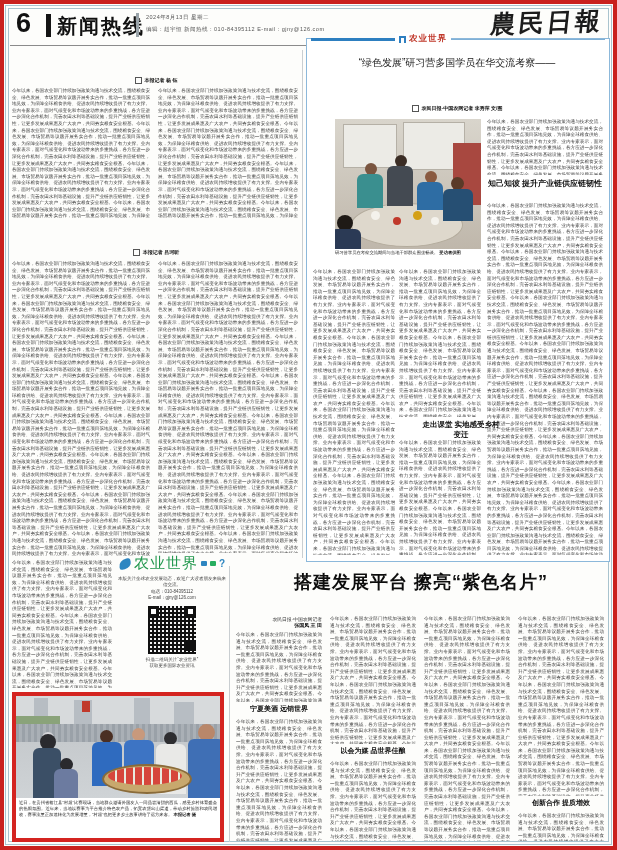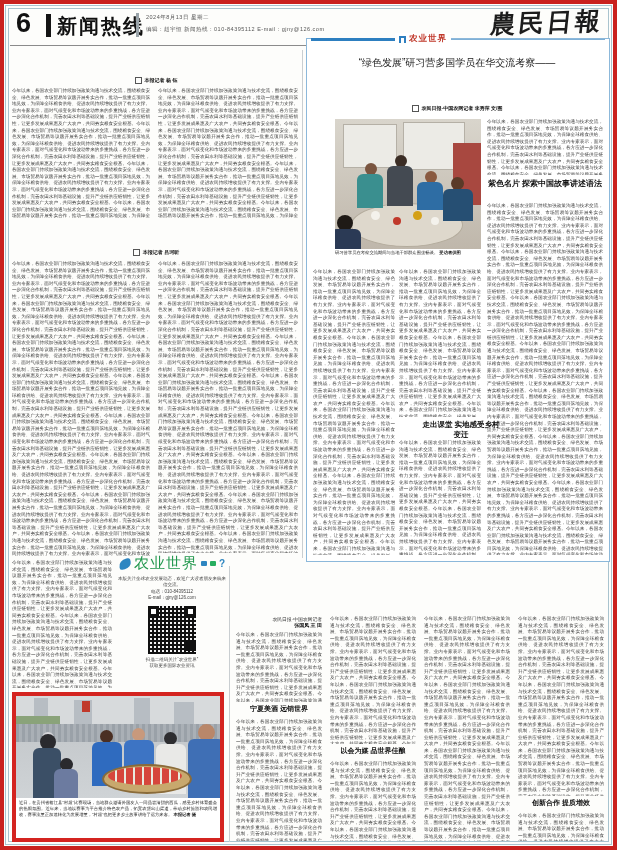--- a/index.html
+++ b/index.html
@@ -181,29 +181,30 @@
       <div class="head" style="left:90px;top:52px;width:12px;height:12px;background:#8a5a40;"></div>
       <div class="torso" style="left:82px;top:63px;width:26px;height:28px;background:#2e6da4;"></div>
       <div class="head" style="left:116px;top:58px;width:13px;height:13px;background:#5a3a28;"></div>
       <div class="torso" style="left:108px;top:70px;width:30px;height:32px;background:#264f73;"></div>
       <div class="head" style="left:2px;top:96px;width:16px;height:16px;background:#1f1a16;"></div>
       <div class="torso" style="left:-4px;top:110px;width:30px;height:20px;background:#2b3a55;"></div>
     </div>
     <div class="caption abs" style="left:28px;top:211px;width:146px;padding:0;"><span>研习营学员在考察交流期间与当地干部群众围坐畅谈。</span> <b>受访者供图</b></div>
 
     <div class="fill-text abs" style="left:180px;top:80px;width:116px;height:56px;">今年以来，各国农业部门持续加强政策沟通与技术交流，围绕粮食安全、绿色发展、市场贸易等议题开展务实合作，推动一批重点项目落地见效，为保障全球粮食供给、促进农民持续增收提供了有力支撑。业内专家表示，面对气候变化和市场波动带来的多重挑战，各方应进一步深化合作机制，完善农田水利等基础设施，提升产业链供应链韧性，让更多发展成果惠及广大农户，共同夯实粮食安全根基。今年以来，各国农业部门持续加强政策沟通与技术交流，围绕粮食安全、绿色发展、市场贸易等议题开展务实合作，推动一批重点项目落地见效，为保障全球粮食供给、促进农民持续增收提供了有力支撑。业内专家表示，面对气候变化和市场波动带来的多重挑战，各方应进一步深化合作机制，完善农田水利等基础设施，提升产业链供应链韧性，让更多发展成果惠及广大农户，共同夯实粮食安全根基。今年以来，各国农业部门持续加强政策沟通与技术交流，围绕粮食安全、绿色发展、市场贸易等议题开展务实合作，推动一批重点项目落地见效，为保障全球粮食供给、促进农民持续增收提供了有力支撑。业内专家表示，面对气候变化和市场波动带来的多重挑战，各方应进一步深化合作机制，完善农田水利等基础设施，提升产业链供应链韧性，让更多发展成果惠及广大农户，共同夯实粮食安全根基。今年以来，各国农业部门持续加强政策沟通与技术交流，围绕粮食安全、绿色发展、市场贸易等议题开展务实合作，推动一批重点项目落地见效，为保障全球粮食供给、促进农民持续增收提供了有力支撑。业内专家表示，面对气候变化和市场波动带来的多重挑战，各方应进一步深化合作机制，完善农田水利等基础设施，提升产业链供应链韧性，让更多发展成果惠及广大农户，共同夯实粮食安全根基。今年以来，各国农业部门持续加强政策沟通与技术交流，围绕粮食安全、绿色发展、市场贸易等议题开展务实合作，推动一批重点项目落地见效，为保障全球粮食供给、促进农民持续增收提供了有力支撑。业内专家表示，面对气候变化和市场波动带来的多重挑战，各方应进一步深化合作机制，完善农田水利等基础设施，提升产业链供应链韧性，让更多发展成果惠及广大农户，共同夯实粮食安全根基。今年以来，各国农业部门持续加强政策沟通与技术交流，围绕粮食安全、绿色发展、市场贸易等议题开展务实合作，推动一批重点项目落地见效，为保障全球粮食供给、促进农民持续增收提供了有力支撑。业内专家表示，面对气候变化和市场波动带来的多重挑战，各方应进一步深化合作机制，完善农田水利等基础设施，提升产业链供应链韧性，让更多发展成果惠及广大农户，共同夯实粮食安全根基。今年以来，各国农业部门持续加强政策沟通与技术交流，围绕粮食安全、绿色发展、市场贸易等议题开展务实合作，推动一批重点项目落地见效，为保障全球粮食供给、促进农民持续增收提供了有力支撑。业内专家表示，面对气候变化和市场波动带来的多重挑战，各方应进一步深化合作机制，完善农田水利等基础设施，提升产业链供应链韧性，让更多发展成果惠及广大农户，共同夯实粮食安全根基。今年以来，各国农业部门持续加强政策沟通与技术交流，围绕粮食安全、绿色发展、市场贸易等议题开展务实合作，推动一批重点项目落地见效，为保障全球粮食供给、促进农民持续增收提供了有力支撑。业内专家表示，面对气候变化和市场波动带来的多重挑战，各方应进一步深化合作机制，完善农田水利等基础设施，提升产业链供应链韧性，让更多发展成果惠及广大农户，共同夯实粮食安全根基。今年以来，各国农业部门持续加强政策沟通与技术交流，围绕粮食安全、绿色发展、市场贸易等议题开展务实合作，推动一批重点项目落地见效，为保障全球粮食供给、促进农民持续增收提供了有力支撑。业内专家表示，面对气候变化和市场波动带来的多重挑战，各方应进一步深化合作机制，完善农田水利等基础设施，提升产业链供应链韧性，让更多发展成果惠及广大农户，共同夯实粮食安全根基。今年以来，各国农业部门持续加强政策沟通与技术交流，围绕粮食安全、绿色发展、市场贸易等议题开展务实合作，推动一批重点项目落地见效，为保障全球粮食供给、促进农民持续增收提供了有力支撑。业内专家表示，面对气候变化和市场波动带来的多重挑战，各方应进一步深化合作机制，完善农田水利等基础设施，提升产业链供应链韧性，让更多发展成果惠及广大农户，共同夯实粮食安全根基。今年以来，各国农业部门持续加强政策沟通与技术交流，围绕粮食安全、绿色发展、市场贸易等议题开展务实合作，推动一批重点项目落地见效，为保障全球粮食供给、促进农民持续增收提供了有力支撑。业内专家表示，面对气候变化和市场波动带来的多重挑战，各方应进一步深化合作机制，完善农田水利等基础设施，提升产业链供应链韧性，让更多发展成果惠及广大农户，共同夯实粮食安全根基。今年以来，各国农业部门持续加强政策沟通与技术交流，围绕粮食安全、绿色发展、市场贸易等议题开展务实合作，推动一批重点项目落地见效，为保障全球粮食供给、促进农民持续增收提供了有力支撑。业内专家表示，面对气候变化和市场波动带来的多重挑战，各方应进一步深化合作机制，完善农田水利等基础设施，提升产业链供应链韧性，让更多发展成果惠及广大农户，共同夯实粮食安全根基。今年以来，各国农业部门持续加强政策沟通与技术交流，围绕粮食安全、绿色发展、市场贸易等议题开展务实合作，推动一批重点项目落地见效，为保障全球粮食供给、促进农民持续增收提供了有力支撑。业内专家表示，面对气候变化和市场波动带来的多重挑战，各方应进一步深化合作机制，完善农田水利等基础设施，提升产业链供应链韧性，让更多发展成果惠及广大农户，共同夯实粮食安全根基。今年以来，各国农业部门持续加强政策沟通与技术交流，围绕粮食安全、绿色发展、市场贸易等议题开展务实合作，推动一批重点项目落地见效，为保障全球粮食供给、促进农民持续增收提供了有力支撑。业内专家表示，面对气候变化和市场波动带来的多重挑战，各方应进一步深化合作机制，完善农田水利等基础设施，提升产业链供应链韧性，让更多发展成果惠及广大农户，共同夯实粮食安全根基。</div>
-    <div class="subhead abs" style="left:180px;top:139px;width:116px;height:22px;font-size:8px;">紫色名片 探索中国故事讲述语法</div>
+    <div class="subhead abs" style="left:180px;top:139px;width:116px;height:22px;font-size:8px;">知己知彼 提升产业链供应链韧性</div>
     <div class="fill-text abs" style="left:180px;top:164px;width:116px;height:352px;">今年以来，各国农业部门持续加强政策沟通与技术交流，围绕粮食安全、绿色发展、市场贸易等议题开展务实合作，推动一批重点项目落地见效，为保障全球粮食供给、促进农民持续增收提供了有力支撑。业内专家表示，面对气候变化和市场波动带来的多重挑战，各方应进一步深化合作机制，完善农田水利等基础设施，提升产业链供应链韧性，让更多发展成果惠及广大农户，共同夯实粮食安全根基。今年以来，各国农业部门持续加强政策沟通与技术交流，围绕粮食安全、绿色发展、市场贸易等议题开展务实合作，推动一批重点项目落地见效，为保障全球粮食供给、促进农民持续增收提供了有力支撑。业内专家表示，面对气候变化和市场波动带来的多重挑战，各方应进一步深化合作机制，完善农田水利等基础设施，提升产业链供应链韧性，让更多发展成果惠及广大农户，共同夯实粮食安全根基。今年以来，各国农业部门持续加强政策沟通与技术交流，围绕粮食安全、绿色发展、市场贸易等议题开展务实合作，推动一批重点项目落地见效，为保障全球粮食供给、促进农民持续增收提供了有力支撑。业内专家表示，面对气候变化和市场波动带来的多重挑战，各方应进一步深化合作机制，完善农田水利等基础设施，提升产业链供应链韧性，让更多发展成果惠及广大农户，共同夯实粮食安全根基。今年以来，各国农业部门持续加强政策沟通与技术交流，围绕粮食安全、绿色发展、市场贸易等议题开展务实合作，推动一批重点项目落地见效，为保障全球粮食供给、促进农民持续增收提供了有力支撑。业内专家表示，面对气候变化和市场波动带来的多重挑战，各方应进一步深化合作机制，完善农田水利等基础设施，提升产业链供应链韧性，让更多发展成果惠及广大农户，共同夯实粮食安全根基。今年以来，各国农业部门持续加强政策沟通与技术交流，围绕粮食安全、绿色发展、市场贸易等议题开展务实合作，推动一批重点项目落地见效，为保障全球粮食供给、促进农民持续增收提供了有力支撑。业内专家表示，面对气候变化和市场波动带来的多重挑战，各方应进一步深化合作机制，完善农田水利等基础设施，提升产业链供应链韧性，让更多发展成果惠及广大农户，共同夯实粮食安全根基。今年以来，各国农业部门持续加强政策沟通与技术交流，围绕粮食安全、绿色发展、市场贸易等议题开展务实合作，推动一批重点项目落地见效，为保障全球粮食供给、促进农民持续增收提供了有力支撑。业内专家表示，面对气候变化和市场波动带来的多重挑战，各方应进一步深化合作机制，完善农田水利等基础设施，提升产业链供应链韧性，让更多发展成果惠及广大农户，共同夯实粮食安全根基。今年以来，各国农业部门持续加强政策沟通与技术交流，围绕粮食安全、绿色发展、市场贸易等议题开展务实合作，推动一批重点项目落地见效，为保障全球粮食供给、促进农民持续增收提供了有力支撑。业内专家表示，面对气候变化和市场波动带来的多重挑战，各方应进一步深化合作机制，完善农田水利等基础设施，提升产业链供应链韧性，让更多发展成果惠及广大农户，共同夯实粮食安全根基。今年以来，各国农业部门持续加强政策沟通与技术交流，围绕粮食安全、绿色发展、市场贸易等议题开展务实合作，推动一批重点项目落地见效，为保障全球粮食供给、促进农民持续增收提供了有力支撑。业内专家表示，面对气候变化和市场波动带来的多重挑战，各方应进一步深化合作机制，完善农田水利等基础设施，提升产业链供应链韧性，让更多发展成果惠及广大农户，共同夯实粮食安全根基。今年以来，各国农业部门持续加强政策沟通与技术交流，围绕粮食安全、绿色发展、市场贸易等议题开展务实合作，推动一批重点项目落地见效，为保障全球粮食供给、促进农民持续增收提供了有力支撑。业内专家表示，面对气候变化和市场波动带来的多重挑战，各方应进一步深化合作机制，完善农田水利等基础设施，提升产业链供应链韧性，让更多发展成果惠及广大农户，共同夯实粮食安全根基。今年以来，各国农业部门持续加强政策沟通与技术交流，围绕粮食安全、绿色发展、市场贸易等议题开展务实合作，推动一批重点项目落地见效，为保障全球粮食供给、促进农民持续增收提供了有力支撑。业内专家表示，面对气候变化和市场波动带来的多重挑战，各方应进一步深化合作机制，完善农田水利等基础设施，提升产业链供应链韧性，让更多发展成果惠及广大农户，共同夯实粮食安全根基。今年以来，各国农业部门持续加强政策沟通与技术交流，围绕粮食安全、绿色发展、市场贸易等议题开展务实合作，推动一批重点项目落地见效，为保障全球粮食供给、促进农民持续增收提供了有力支撑。业内专家表示，面对气候变化和市场波动带来的多重挑战，各方应进一步深化合作机制，完善农田水利等基础设施，提升产业链供应链韧性，让更多发展成果惠及广大农户，共同夯实粮食安全根基。今年以来，各国农业部门持续加强政策沟通与技术交流，围绕粮食安全、绿色发展、市场贸易等议题开展务实合作，推动一批重点项目落地见效，为保障全球粮食供给、促进农民持续增收提供了有力支撑。业内专家表示，面对气候变化和市场波动带来的多重挑战，各方应进一步深化合作机制，完善农田水利等基础设施，提升产业链供应链韧性，让更多发展成果惠及广大农户，共同夯实粮食安全根基。今年以来，各国农业部门持续加强政策沟通与技术交流，围绕粮食安全、绿色发展、市场贸易等议题开展务实合作，推动一批重点项目落地见效，为保障全球粮食供给、促进农民持续增收提供了有力支撑。业内专家表示，面对气候变化和市场波动带来的多重挑战，各方应进一步深化合作机制，完善农田水利等基础设施，提升产业链供应链韧性，让更多发展成果惠及广大农户，共同夯实粮食安全根基。今年以来，各国农业部门持续加强政策沟通与技术交流，围绕粮食安全、绿色发展、市场贸易等议题开展务实合作，推动一批重点项目落地见效，为保障全球粮食供给、促进农民持续增收提供了有力支撑。业内专家表示，面对气候变化和市场波动带来的多重挑战，各方应进一步深化合作机制，完善农田水利等基础设施，提升产业链供应链韧性，让更多发展成果惠及广大农户，共同夯实粮食安全根基。</div>
 
     <div class="fill-text abs" style="left:6px;top:230px;width:82px;height:286px;">今年以来，各国农业部门持续加强政策沟通与技术交流，围绕粮食安全、绿色发展、市场贸易等议题开展务实合作，推动一批重点项目落地见效，为保障全球粮食供给、促进农民持续增收提供了有力支撑。业内专家表示，面对气候变化和市场波动带来的多重挑战，各方应进一步深化合作机制，完善农田水利等基础设施，提升产业链供应链韧性，让更多发展成果惠及广大农户，共同夯实粮食安全根基。今年以来，各国农业部门持续加强政策沟通与技术交流，围绕粮食安全、绿色发展、市场贸易等议题开展务实合作，推动一批重点项目落地见效，为保障全球粮食供给、促进农民持续增收提供了有力支撑。业内专家表示，面对气候变化和市场波动带来的多重挑战，各方应进一步深化合作机制，完善农田水利等基础设施，提升产业链供应链韧性，让更多发展成果惠及广大农户，共同夯实粮食安全根基。今年以来，各国农业部门持续加强政策沟通与技术交流，围绕粮食安全、绿色发展、市场贸易等议题开展务实合作，推动一批重点项目落地见效，为保障全球粮食供给、促进农民持续增收提供了有力支撑。业内专家表示，面对气候变化和市场波动带来的多重挑战，各方应进一步深化合作机制，完善农田水利等基础设施，提升产业链供应链韧性，让更多发展成果惠及广大农户，共同夯实粮食安全根基。今年以来，各国农业部门持续加强政策沟通与技术交流，围绕粮食安全、绿色发展、市场贸易等议题开展务实合作，推动一批重点项目落地见效，为保障全球粮食供给、促进农民持续增收提供了有力支撑。业内专家表示，面对气候变化和市场波动带来的多重挑战，各方应进一步深化合作机制，完善农田水利等基础设施，提升产业链供应链韧性，让更多发展成果惠及广大农户，共同夯实粮食安全根基。今年以来，各国农业部门持续加强政策沟通与技术交流，围绕粮食安全、绿色发展、市场贸易等议题开展务实合作，推动一批重点项目落地见效，为保障全球粮食供给、促进农民持续增收提供了有力支撑。业内专家表示，面对气候变化和市场波动带来的多重挑战，各方应进一步深化合作机制，完善农田水利等基础设施，提升产业链供应链韧性，让更多发展成果惠及广大农户，共同夯实粮食安全根基。今年以来，各国农业部门持续加强政策沟通与技术交流，围绕粮食安全、绿色发展、市场贸易等议题开展务实合作，推动一批重点项目落地见效，为保障全球粮食供给、促进农民持续增收提供了有力支撑。业内专家表示，面对气候变化和市场波动带来的多重挑战，各方应进一步深化合作机制，完善农田水利等基础设施，提升产业链供应链韧性，让更多发展成果惠及广大农户，共同夯实粮食安全根基。今年以来，各国农业部门持续加强政策沟通与技术交流，围绕粮食安全、绿色发展、市场贸易等议题开展务实合作，推动一批重点项目落地见效，为保障全球粮食供给、促进农民持续增收提供了有力支撑。业内专家表示，面对气候变化和市场波动带来的多重挑战，各方应进一步深化合作机制，完善农田水利等基础设施，提升产业链供应链韧性，让更多发展成果惠及广大农户，共同夯实粮食安全根基。今年以来，各国农业部门持续加强政策沟通与技术交流，围绕粮食安全、绿色发展、市场贸易等议题开展务实合作，推动一批重点项目落地见效，为保障全球粮食供给、促进农民持续增收提供了有力支撑。业内专家表示，面对气候变化和市场波动带来的多重挑战，各方应进一步深化合作机制，完善农田水利等基础设施，提升产业链供应链韧性，让更多发展成果惠及广大农户，共同夯实粮食安全根基。今年以来，各国农业部门持续加强政策沟通与技术交流，围绕粮食安全、绿色发展、市场贸易等议题开展务实合作，推动一批重点项目落地见效，为保障全球粮食供给、促进农民持续增收提供了有力支撑。业内专家表示，面对气候变化和市场波动带来的多重挑战，各方应进一步深化合作机制，完善农田水利等基础设施，提升产业链供应链韧性，让更多发展成果惠及广大农户，共同夯实粮食安全根基。今年以来，各国农业部门持续加强政策沟通与技术交流，围绕粮食安全、绿色发展、市场贸易等议题开展务实合作，推动一批重点项目落地见效，为保障全球粮食供给、促进农民持续增收提供了有力支撑。业内专家表示，面对气候变化和市场波动带来的多重挑战，各方应进一步深化合作机制，完善农田水利等基础设施，提升产业链供应链韧性，让更多发展成果惠及广大农户，共同夯实粮食安全根基。今年以来，各国农业部门持续加强政策沟通与技术交流，围绕粮食安全、绿色发展、市场贸易等议题开展务实合作，推动一批重点项目落地见效，为保障全球粮食供给、促进农民持续增收提供了有力支撑。业内专家表示，面对气候变化和市场波动带来的多重挑战，各方应进一步深化合作机制，完善农田水利等基础设施，提升产业链供应链韧性，让更多发展成果惠及广大农户，共同夯实粮食安全根基。今年以来，各国农业部门持续加强政策沟通与技术交流，围绕粮食安全、绿色发展、市场贸易等议题开展务实合作，推动一批重点项目落地见效，为保障全球粮食供给、促进农民持续增收提供了有力支撑。业内专家表示，面对气候变化和市场波动带来的多重挑战，各方应进一步深化合作机制，完善农田水利等基础设施，提升产业链供应链韧性，让更多发展成果惠及广大农户，共同夯实粮食安全根基。今年以来，各国农业部门持续加强政策沟通与技术交流，围绕粮食安全、绿色发展、市场贸易等议题开展务实合作，推动一批重点项目落地见效，为保障全球粮食供给、促进农民持续增收提供了有力支撑。业内专家表示，面对气候变化和市场波动带来的多重挑战，各方应进一步深化合作机制，完善农田水利等基础设施，提升产业链供应链韧性，让更多发展成果惠及广大农户，共同夯实粮食安全根基。今年以来，各国农业部门持续加强政策沟通与技术交流，围绕粮食安全、绿色发展、市场贸易等议题开展务实合作，推动一批重点项目落地见效，为保障全球粮食供给、促进农民持续增收提供了有力支撑。业内专家表示，面对气候变化和市场波动带来的多重挑战，各方应进一步深化合作机制，完善农田水利等基础设施，提升产业链供应链韧性，让更多发展成果惠及广大农户，共同夯实粮食安全根基。</div>
     <div class="fill-text abs" style="left:92px;top:230px;width:82px;height:148px;">今年以来，各国农业部门持续加强政策沟通与技术交流，围绕粮食安全、绿色发展、市场贸易等议题开展务实合作，推动一批重点项目落地见效，为保障全球粮食供给、促进农民持续增收提供了有力支撑。业内专家表示，面对气候变化和市场波动带来的多重挑战，各方应进一步深化合作机制，完善农田水利等基础设施，提升产业链供应链韧性，让更多发展成果惠及广大农户，共同夯实粮食安全根基。今年以来，各国农业部门持续加强政策沟通与技术交流，围绕粮食安全、绿色发展、市场贸易等议题开展务实合作，推动一批重点项目落地见效，为保障全球粮食供给、促进农民持续增收提供了有力支撑。业内专家表示，面对气候变化和市场波动带来的多重挑战，各方应进一步深化合作机制，完善农田水利等基础设施，提升产业链供应链韧性，让更多发展成果惠及广大农户，共同夯实粮食安全根基。今年以来，各国农业部门持续加强政策沟通与技术交流，围绕粮食安全、绿色发展、市场贸易等议题开展务实合作，推动一批重点项目落地见效，为保障全球粮食供给、促进农民持续增收提供了有力支撑。业内专家表示，面对气候变化和市场波动带来的多重挑战，各方应进一步深化合作机制，完善农田水利等基础设施，提升产业链供应链韧性，让更多发展成果惠及广大农户，共同夯实粮食安全根基。今年以来，各国农业部门持续加强政策沟通与技术交流，围绕粮食安全、绿色发展、市场贸易等议题开展务实合作，推动一批重点项目落地见效，为保障全球粮食供给、促进农民持续增收提供了有力支撑。业内专家表示，面对气候变化和市场波动带来的多重挑战，各方应进一步深化合作机制，完善农田水利等基础设施，提升产业链供应链韧性，让更多发展成果惠及广大农户，共同夯实粮食安全根基。今年以来，各国农业部门持续加强政策沟通与技术交流，围绕粮食安全、绿色发展、市场贸易等议题开展务实合作，推动一批重点项目落地见效，为保障全球粮食供给、促进农民持续增收提供了有力支撑。业内专家表示，面对气候变化和市场波动带来的多重挑战，各方应进一步深化合作机制，完善农田水利等基础设施，提升产业链供应链韧性，让更多发展成果惠及广大农户，共同夯实粮食安全根基。今年以来，各国农业部门持续加强政策沟通与技术交流，围绕粮食安全、绿色发展、市场贸易等议题开展务实合作，推动一批重点项目落地见效，为保障全球粮食供给、促进农民持续增收提供了有力支撑。业内专家表示，面对气候变化和市场波动带来的多重挑战，各方应进一步深化合作机制，完善农田水利等基础设施，提升产业链供应链韧性，让更多发展成果惠及广大农户，共同夯实粮食安全根基。今年以来，各国农业部门持续加强政策沟通与技术交流，围绕粮食安全、绿色发展、市场贸易等议题开展务实合作，推动一批重点项目落地见效，为保障全球粮食供给、促进农民持续增收提供了有力支撑。业内专家表示，面对气候变化和市场波动带来的多重挑战，各方应进一步深化合作机制，完善农田水利等基础设施，提升产业链供应链韧性，让更多发展成果惠及广大农户，共同夯实粮食安全根基。今年以来，各国农业部门持续加强政策沟通与技术交流，围绕粮食安全、绿色发展、市场贸易等议题开展务实合作，推动一批重点项目落地见效，为保障全球粮食供给、促进农民持续增收提供了有力支撑。业内专家表示，面对气候变化和市场波动带来的多重挑战，各方应进一步深化合作机制，完善农田水利等基础设施，提升产业链供应链韧性，让更多发展成果惠及广大农户，共同夯实粮食安全根基。今年以来，各国农业部门持续加强政策沟通与技术交流，围绕粮食安全、绿色发展、市场贸易等议题开展务实合作，推动一批重点项目落地见效，为保障全球粮食供给、促进农民持续增收提供了有力支撑。业内专家表示，面对气候变化和市场波动带来的多重挑战，各方应进一步深化合作机制，完善农田水利等基础设施，提升产业链供应链韧性，让更多发展成果惠及广大农户，共同夯实粮食安全根基。今年以来，各国农业部门持续加强政策沟通与技术交流，围绕粮食安全、绿色发展、市场贸易等议题开展务实合作，推动一批重点项目落地见效，为保障全球粮食供给、促进农民持续增收提供了有力支撑。业内专家表示，面对气候变化和市场波动带来的多重挑战，各方应进一步深化合作机制，完善农田水利等基础设施，提升产业链供应链韧性，让更多发展成果惠及广大农户，共同夯实粮食安全根基。今年以来，各国农业部门持续加强政策沟通与技术交流，围绕粮食安全、绿色发展、市场贸易等议题开展务实合作，推动一批重点项目落地见效，为保障全球粮食供给、促进农民持续增收提供了有力支撑。业内专家表示，面对气候变化和市场波动带来的多重挑战，各方应进一步深化合作机制，完善农田水利等基础设施，提升产业链供应链韧性，让更多发展成果惠及广大农户，共同夯实粮食安全根基。今年以来，各国农业部门持续加强政策沟通与技术交流，围绕粮食安全、绿色发展、市场贸易等议题开展务实合作，推动一批重点项目落地见效，为保障全球粮食供给、促进农民持续增收提供了有力支撑。业内专家表示，面对气候变化和市场波动带来的多重挑战，各方应进一步深化合作机制，完善农田水利等基础设施，提升产业链供应链韧性，让更多发展成果惠及广大农户，共同夯实粮食安全根基。今年以来，各国农业部门持续加强政策沟通与技术交流，围绕粮食安全、绿色发展、市场贸易等议题开展务实合作，推动一批重点项目落地见效，为保障全球粮食供给、促进农民持续增收提供了有力支撑。业内专家表示，面对气候变化和市场波动带来的多重挑战，各方应进一步深化合作机制，完善农田水利等基础设施，提升产业链供应链韧性，让更多发展成果惠及广大农户，共同夯实粮食安全根基。今年以来，各国农业部门持续加强政策沟通与技术交流，围绕粮食安全、绿色发展、市场贸易等议题开展务实合作，推动一批重点项目落地见效，为保障全球粮食供给、促进农民持续增收提供了有力支撑。业内专家表示，面对气候变化和市场波动带来的多重挑战，各方应进一步深化合作机制，完善农田水利等基础设施，提升产业链供应链韧性，让更多发展成果惠及广大农户，共同夯实粮食安全根基。</div>
     <div class="subhead abs" style="left:92px;top:381px;width:82px;height:18px;font-size:7.5px;margin-left:21px;">走出课堂 实地感受乡村变迁</div>
     <div class="fill-text abs" style="left:92px;top:401px;width:82px;height:115px;">今年以来，各国农业部门持续加强政策沟通与技术交流，围绕粮食安全、绿色发展、市场贸易等议题开展务实合作，推动一批重点项目落地见效，为保障全球粮食供给、促进农民持续增收提供了有力支撑。业内专家表示，面对气候变化和市场波动带来的多重挑战，各方应进一步深化合作机制，完善农田水利等基础设施，提升产业链供应链韧性，让更多发展成果惠及广大农户，共同夯实粮食安全根基。今年以来，各国农业部门持续加强政策沟通与技术交流，围绕粮食安全、绿色发展、市场贸易等议题开展务实合作，推动一批重点项目落地见效，为保障全球粮食供给、促进农民持续增收提供了有力支撑。业内专家表示，面对气候变化和市场波动带来的多重挑战，各方应进一步深化合作机制，完善农田水利等基础设施，提升产业链供应链韧性，让更多发展成果惠及广大农户，共同夯实粮食安全根基。今年以来，各国农业部门持续加强政策沟通与技术交流，围绕粮食安全、绿色发展、市场贸易等议题开展务实合作，推动一批重点项目落地见效，为保障全球粮食供给、促进农民持续增收提供了有力支撑。业内专家表示，面对气候变化和市场波动带来的多重挑战，各方应进一步深化合作机制，完善农田水利等基础设施，提升产业链供应链韧性，让更多发展成果惠及广大农户，共同夯实粮食安全根基。今年以来，各国农业部门持续加强政策沟通与技术交流，围绕粮食安全、绿色发展、市场贸易等议题开展务实合作，推动一批重点项目落地见效，为保障全球粮食供给、促进农民持续增收提供了有力支撑。业内专家表示，面对气候变化和市场波动带来的多重挑战，各方应进一步深化合作机制，完善农田水利等基础设施，提升产业链供应链韧性，让更多发展成果惠及广大农户，共同夯实粮食安全根基。今年以来，各国农业部门持续加强政策沟通与技术交流，围绕粮食安全、绿色发展、市场贸易等议题开展务实合作，推动一批重点项目落地见效，为保障全球粮食供给、促进农民持续增收提供了有力支撑。业内专家表示，面对气候变化和市场波动带来的多重挑战，各方应进一步深化合作机制，完善农田水利等基础设施，提升产业链供应链韧性，让更多发展成果惠及广大农户，共同夯实粮食安全根基。今年以来，各国农业部门持续加强政策沟通与技术交流，围绕粮食安全、绿色发展、市场贸易等议题开展务实合作，推动一批重点项目落地见效，为保障全球粮食供给、促进农民持续增收提供了有力支撑。业内专家表示，面对气候变化和市场波动带来的多重挑战，各方应进一步深化合作机制，完善农田水利等基础设施，提升产业链供应链韧性，让更多发展成果惠及广大农户，共同夯实粮食安全根基。今年以来，各国农业部门持续加强政策沟通与技术交流，围绕粮食安全、绿色发展、市场贸易等议题开展务实合作，推动一批重点项目落地见效，为保障全球粮食供给、促进农民持续增收提供了有力支撑。业内专家表示，面对气候变化和市场波动带来的多重挑战，各方应进一步深化合作机制，完善农田水利等基础设施，提升产业链供应链韧性，让更多发展成果惠及广大农户，共同夯实粮食安全根基。今年以来，各国农业部门持续加强政策沟通与技术交流，围绕粮食安全、绿色发展、市场贸易等议题开展务实合作，推动一批重点项目落地见效，为保障全球粮食供给、促进农民持续增收提供了有力支撑。业内专家表示，面对气候变化和市场波动带来的多重挑战，各方应进一步深化合作机制，完善农田水利等基础设施，提升产业链供应链韧性，让更多发展成果惠及广大农户，共同夯实粮食安全根基。今年以来，各国农业部门持续加强政策沟通与技术交流，围绕粮食安全、绿色发展、市场贸易等议题开展务实合作，推动一批重点项目落地见效，为保障全球粮食供给、促进农民持续增收提供了有力支撑。业内专家表示，面对气候变化和市场波动带来的多重挑战，各方应进一步深化合作机制，完善农田水利等基础设施，提升产业链供应链韧性，让更多发展成果惠及广大农户，共同夯实粮食安全根基。今年以来，各国农业部门持续加强政策沟通与技术交流，围绕粮食安全、绿色发展、市场贸易等议题开展务实合作，推动一批重点项目落地见效，为保障全球粮食供给、促进农民持续增收提供了有力支撑。业内专家表示，面对气候变化和市场波动带来的多重挑战，各方应进一步深化合作机制，完善农田水利等基础设施，提升产业链供应链韧性，让更多发展成果惠及广大农户，共同夯实粮食安全根基。今年以来，各国农业部门持续加强政策沟通与技术交流，围绕粮食安全、绿色发展、市场贸易等议题开展务实合作，推动一批重点项目落地见效，为保障全球粮食供给、促进农民持续增收提供了有力支撑。业内专家表示，面对气候变化和市场波动带来的多重挑战，各方应进一步深化合作机制，完善农田水利等基础设施，提升产业链供应链韧性，让更多发展成果惠及广大农户，共同夯实粮食安全根基。今年以来，各国农业部门持续加强政策沟通与技术交流，围绕粮食安全、绿色发展、市场贸易等议题开展务实合作，推动一批重点项目落地见效，为保障全球粮食供给、促进农民持续增收提供了有力支撑。业内专家表示，面对气候变化和市场波动带来的多重挑战，各方应进一步深化合作机制，完善农田水利等基础设施，提升产业链供应链韧性，让更多发展成果惠及广大农户，共同夯实粮食安全根基。今年以来，各国农业部门持续加强政策沟通与技术交流，围绕粮食安全、绿色发展、市场贸易等议题开展务实合作，推动一批重点项目落地见效，为保障全球粮食供给、促进农民持续增收提供了有力支撑。业内专家表示，面对气候变化和市场波动带来的多重挑战，各方应进一步深化合作机制，完善农田水利等基础设施，提升产业链供应链韧性，让更多发展成果惠及广大农户，共同夯实粮食安全根基。今年以来，各国农业部门持续加强政策沟通与技术交流，围绕粮食安全、绿色发展、市场贸易等议题开展务实合作，推动一批重点项目落地见效，为保障全球粮食供给、促进农民持续增收提供了有力支撑。业内专家表示，面对气候变化和市场波动带来的多重挑战，各方应进一步深化合作机制，完善农田水利等基础设施，提升产业链供应链韧性，让更多发展成果惠及广大农户，共同夯实粮食安全根基。</div>
   </div>
 
+  <div class="abs headline" style="left:230px;top:566px;width:374px;font-size:18px;letter-spacing:1px;">搭建发展平台 擦亮“紫色名片”</div>
 
   <div class="abs" style="left:232px;top:612px;width:86px;">
     <div style="font-size:4.8px;color:#333;text-align:right;">农民日报·中国农网记者</div>
     <div style="font-size:5px;font-weight:bold;color:#111;text-align:right;">张国凤 王 田</div>
   </div>
   <div class="abs fill-text" style="left:232px;top:628px;width:86px;height:70px;">今年以来，各国农业部门持续加强政策沟通与技术交流，围绕粮食安全、绿色发展、市场贸易等议题开展务实合作，推动一批重点项目落地见效，为保障全球粮食供给、促进农民持续增收提供了有力支撑。业内专家表示，面对气候变化和市场波动带来的多重挑战，各方应进一步深化合作机制，完善农田水利等基础设施，提升产业链供应链韧性，让更多发展成果惠及广大农户，共同夯实粮食安全根基。今年以来，各国农业部门持续加强政策沟通与技术交流，围绕粮食安全、绿色发展、市场贸易等议题开展务实合作，推动一批重点项目落地见效，为保障全球粮食供给、促进农民持续增收提供了有力支撑。业内专家表示，面对气候变化和市场波动带来的多重挑战，各方应进一步深化合作机制，完善农田水利等基础设施，提升产业链供应链韧性，让更多发展成果惠及广大农户，共同夯实粮食安全根基。今年以来，各国农业部门持续加强政策沟通与技术交流，围绕粮食安全、绿色发展、市场贸易等议题开展务实合作，推动一批重点项目落地见效，为保障全球粮食供给、促进农民持续增收提供了有力支撑。业内专家表示，面对气候变化和市场波动带来的多重挑战，各方应进一步深化合作机制，完善农田水利等基础设施，提升产业链供应链韧性，让更多发展成果惠及广大农户，共同夯实粮食安全根基。今年以来，各国农业部门持续加强政策沟通与技术交流，围绕粮食安全、绿色发展、市场贸易等议题开展务实合作，推动一批重点项目落地见效，为保障全球粮食供给、促进农民持续增收提供了有力支撑。业内专家表示，面对气候变化和市场波动带来的多重挑战，各方应进一步深化合作机制，完善农田水利等基础设施，提升产业链供应链韧性，让更多发展成果惠及广大农户，共同夯实粮食安全根基。今年以来，各国农业部门持续加强政策沟通与技术交流，围绕粮食安全、绿色发展、市场贸易等议题开展务实合作，推动一批重点项目落地见效，为保障全球粮食供给、促进农民持续增收提供了有力支撑。业内专家表示，面对气候变化和市场波动带来的多重挑战，各方应进一步深化合作机制，完善农田水利等基础设施，提升产业链供应链韧性，让更多发展成果惠及广大农户，共同夯实粮食安全根基。今年以来，各国农业部门持续加强政策沟通与技术交流，围绕粮食安全、绿色发展、市场贸易等议题开展务实合作，推动一批重点项目落地见效，为保障全球粮食供给、促进农民持续增收提供了有力支撑。业内专家表示，面对气候变化和市场波动带来的多重挑战，各方应进一步深化合作机制，完善农田水利等基础设施，提升产业链供应链韧性，让更多发展成果惠及广大农户，共同夯实粮食安全根基。今年以来，各国农业部门持续加强政策沟通与技术交流，围绕粮食安全、绿色发展、市场贸易等议题开展务实合作，推动一批重点项目落地见效，为保障全球粮食供给、促进农民持续增收提供了有力支撑。业内专家表示，面对气候变化和市场波动带来的多重挑战，各方应进一步深化合作机制，完善农田水利等基础设施，提升产业链供应链韧性，让更多发展成果惠及广大农户，共同夯实粮食安全根基。今年以来，各国农业部门持续加强政策沟通与技术交流，围绕粮食安全、绿色发展、市场贸易等议题开展务实合作，推动一批重点项目落地见效，为保障全球粮食供给、促进农民持续增收提供了有力支撑。业内专家表示，面对气候变化和市场波动带来的多重挑战，各方应进一步深化合作机制，完善农田水利等基础设施，提升产业链供应链韧性，让更多发展成果惠及广大农户，共同夯实粮食安全根基。今年以来，各国农业部门持续加强政策沟通与技术交流，围绕粮食安全、绿色发展、市场贸易等议题开展务实合作，推动一批重点项目落地见效，为保障全球粮食供给、促进农民持续增收提供了有力支撑。业内专家表示，面对气候变化和市场波动带来的多重挑战，各方应进一步深化合作机制，完善农田水利等基础设施，提升产业链供应链韧性，让更多发展成果惠及广大农户，共同夯实粮食安全根基。今年以来，各国农业部门持续加强政策沟通与技术交流，围绕粮食安全、绿色发展、市场贸易等议题开展务实合作，推动一批重点项目落地见效，为保障全球粮食供给、促进农民持续增收提供了有力支撑。业内专家表示，面对气候变化和市场波动带来的多重挑战，各方应进一步深化合作机制，完善农田水利等基础设施，提升产业链供应链韧性，让更多发展成果惠及广大农户，共同夯实粮食安全根基。今年以来，各国农业部门持续加强政策沟通与技术交流，围绕粮食安全、绿色发展、市场贸易等议题开展务实合作，推动一批重点项目落地见效，为保障全球粮食供给、促进农民持续增收提供了有力支撑。业内专家表示，面对气候变化和市场波动带来的多重挑战，各方应进一步深化合作机制，完善农田水利等基础设施，提升产业链供应链韧性，让更多发展成果惠及广大农户，共同夯实粮食安全根基。今年以来，各国农业部门持续加强政策沟通与技术交流，围绕粮食安全、绿色发展、市场贸易等议题开展务实合作，推动一批重点项目落地见效，为保障全球粮食供给、促进农民持续增收提供了有力支撑。业内专家表示，面对气候变化和市场波动带来的多重挑战，各方应进一步深化合作机制，完善农田水利等基础设施，提升产业链供应链韧性，让更多发展成果惠及广大农户，共同夯实粮食安全根基。今年以来，各国农业部门持续加强政策沟通与技术交流，围绕粮食安全、绿色发展、市场贸易等议题开展务实合作，推动一批重点项目落地见效，为保障全球粮食供给、促进农民持续增收提供了有力支撑。业内专家表示，面对气候变化和市场波动带来的多重挑战，各方应进一步深化合作机制，完善农田水利等基础设施，提升产业链供应链韧性，让更多发展成果惠及广大农户，共同夯实粮食安全根基。今年以来，各国农业部门持续加强政策沟通与技术交流，围绕粮食安全、绿色发展、市场贸易等议题开展务实合作，推动一批重点项目落地见效，为保障全球粮食供给、促进农民持续增收提供了有力支撑。业内专家表示，面对气候变化和市场波动带来的多重挑战，各方应进一步深化合作机制，完善农田水利等基础设施，提升产业链供应链韧性，让更多发展成果惠及广大农户，共同夯实粮食安全根基。</div>
   <div class="abs subhead" style="left:232px;top:700px;width:86px;height:13px;font-size:7px;">宁夏美酒 远销世界</div>
   <div class="abs fill-text" style="left:232px;top:715px;width:86px;height:122px;">今年以来，各国农业部门持续加强政策沟通与技术交流，围绕粮食安全、绿色发展、市场贸易等议题开展务实合作，推动一批重点项目落地见效，为保障全球粮食供给、促进农民持续增收提供了有力支撑。业内专家表示，面对气候变化和市场波动带来的多重挑战，各方应进一步深化合作机制，完善农田水利等基础设施，提升产业链供应链韧性，让更多发展成果惠及广大农户，共同夯实粮食安全根基。今年以来，各国农业部门持续加强政策沟通与技术交流，围绕粮食安全、绿色发展、市场贸易等议题开展务实合作，推动一批重点项目落地见效，为保障全球粮食供给、促进农民持续增收提供了有力支撑。业内专家表示，面对气候变化和市场波动带来的多重挑战，各方应进一步深化合作机制，完善农田水利等基础设施，提升产业链供应链韧性，让更多发展成果惠及广大农户，共同夯实粮食安全根基。今年以来，各国农业部门持续加强政策沟通与技术交流，围绕粮食安全、绿色发展、市场贸易等议题开展务实合作，推动一批重点项目落地见效，为保障全球粮食供给、促进农民持续增收提供了有力支撑。业内专家表示，面对气候变化和市场波动带来的多重挑战，各方应进一步深化合作机制，完善农田水利等基础设施，提升产业链供应链韧性，让更多发展成果惠及广大农户，共同夯实粮食安全根基。今年以来，各国农业部门持续加强政策沟通与技术交流，围绕粮食安全、绿色发展、市场贸易等议题开展务实合作，推动一批重点项目落地见效，为保障全球粮食供给、促进农民持续增收提供了有力支撑。业内专家表示，面对气候变化和市场波动带来的多重挑战，各方应进一步深化合作机制，完善农田水利等基础设施，提升产业链供应链韧性，让更多发展成果惠及广大农户，共同夯实粮食安全根基。今年以来，各国农业部门持续加强政策沟通与技术交流，围绕粮食安全、绿色发展、市场贸易等议题开展务实合作，推动一批重点项目落地见效，为保障全球粮食供给、促进农民持续增收提供了有力支撑。业内专家表示，面对气候变化和市场波动带来的多重挑战，各方应进一步深化合作机制，完善农田水利等基础设施，提升产业链供应链韧性，让更多发展成果惠及广大农户，共同夯实粮食安全根基。今年以来，各国农业部门持续加强政策沟通与技术交流，围绕粮食安全、绿色发展、市场贸易等议题开展务实合作，推动一批重点项目落地见效，为保障全球粮食供给、促进农民持续增收提供了有力支撑。业内专家表示，面对气候变化和市场波动带来的多重挑战，各方应进一步深化合作机制，完善农田水利等基础设施，提升产业链供应链韧性，让更多发展成果惠及广大农户，共同夯实粮食安全根基。今年以来，各国农业部门持续加强政策沟通与技术交流，围绕粮食安全、绿色发展、市场贸易等议题开展务实合作，推动一批重点项目落地见效，为保障全球粮食供给、促进农民持续增收提供了有力支撑。业内专家表示，面对气候变化和市场波动带来的多重挑战，各方应进一步深化合作机制，完善农田水利等基础设施，提升产业链供应链韧性，让更多发展成果惠及广大农户，共同夯实粮食安全根基。今年以来，各国农业部门持续加强政策沟通与技术交流，围绕粮食安全、绿色发展、市场贸易等议题开展务实合作，推动一批重点项目落地见效，为保障全球粮食供给、促进农民持续增收提供了有力支撑。业内专家表示，面对气候变化和市场波动带来的多重挑战，各方应进一步深化合作机制，完善农田水利等基础设施，提升产业链供应链韧性，让更多发展成果惠及广大农户，共同夯实粮食安全根基。今年以来，各国农业部门持续加强政策沟通与技术交流，围绕粮食安全、绿色发展、市场贸易等议题开展务实合作，推动一批重点项目落地见效，为保障全球粮食供给、促进农民持续增收提供了有力支撑。业内专家表示，面对气候变化和市场波动带来的多重挑战，各方应进一步深化合作机制，完善农田水利等基础设施，提升产业链供应链韧性，让更多发展成果惠及广大农户，共同夯实粮食安全根基。今年以来，各国农业部门持续加强政策沟通与技术交流，围绕粮食安全、绿色发展、市场贸易等议题开展务实合作，推动一批重点项目落地见效，为保障全球粮食供给、促进农民持续增收提供了有力支撑。业内专家表示，面对气候变化和市场波动带来的多重挑战，各方应进一步深化合作机制，完善农田水利等基础设施，提升产业链供应链韧性，让更多发展成果惠及广大农户，共同夯实粮食安全根基。今年以来，各国农业部门持续加强政策沟通与技术交流，围绕粮食安全、绿色发展、市场贸易等议题开展务实合作，推动一批重点项目落地见效，为保障全球粮食供给、促进农民持续增收提供了有力支撑。业内专家表示，面对气候变化和市场波动带来的多重挑战，各方应进一步深化合作机制，完善农田水利等基础设施，提升产业链供应链韧性，让更多发展成果惠及广大农户，共同夯实粮食安全根基。今年以来，各国农业部门持续加强政策沟通与技术交流，围绕粮食安全、绿色发展、市场贸易等议题开展务实合作，推动一批重点项目落地见效，为保障全球粮食供给、促进农民持续增收提供了有力支撑。业内专家表示，面对气候变化和市场波动带来的多重挑战，各方应进一步深化合作机制，完善农田水利等基础设施，提升产业链供应链韧性，让更多发展成果惠及广大农户，共同夯实粮食安全根基。今年以来，各国农业部门持续加强政策沟通与技术交流，围绕粮食安全、绿色发展、市场贸易等议题开展务实合作，推动一批重点项目落地见效，为保障全球粮食供给、促进农民持续增收提供了有力支撑。业内专家表示，面对气候变化和市场波动带来的多重挑战，各方应进一步深化合作机制，完善农田水利等基础设施，提升产业链供应链韧性，让更多发展成果惠及广大农户，共同夯实粮食安全根基。今年以来，各国农业部门持续加强政策沟通与技术交流，围绕粮食安全、绿色发展、市场贸易等议题开展务实合作，推动一批重点项目落地见效，为保障全球粮食供给、促进农民持续增收提供了有力支撑。业内专家表示，面对气候变化和市场波动带来的多重挑战，各方应进一步深化合作机制，完善农田水利等基础设施，提升产业链供应链韧性，让更多发展成果惠及广大农户，共同夯实粮食安全根基。</div>
 
   <div class="abs fill-text" style="left:326px;top:612px;width:86px;height:128px;">今年以来，各国农业部门持续加强政策沟通与技术交流，围绕粮食安全、绿色发展、市场贸易等议题开展务实合作，推动一批重点项目落地见效，为保障全球粮食供给、促进农民持续增收提供了有力支撑。业内专家表示，面对气候变化和市场波动带来的多重挑战，各方应进一步深化合作机制，完善农田水利等基础设施，提升产业链供应链韧性，让更多发展成果惠及广大农户，共同夯实粮食安全根基。今年以来，各国农业部门持续加强政策沟通与技术交流，围绕粮食安全、绿色发展、市场贸易等议题开展务实合作，推动一批重点项目落地见效，为保障全球粮食供给、促进农民持续增收提供了有力支撑。业内专家表示，面对气候变化和市场波动带来的多重挑战，各方应进一步深化合作机制，完善农田水利等基础设施，提升产业链供应链韧性，让更多发展成果惠及广大农户，共同夯实粮食安全根基。今年以来，各国农业部门持续加强政策沟通与技术交流，围绕粮食安全、绿色发展、市场贸易等议题开展务实合作，推动一批重点项目落地见效，为保障全球粮食供给、促进农民持续增收提供了有力支撑。业内专家表示，面对气候变化和市场波动带来的多重挑战，各方应进一步深化合作机制，完善农田水利等基础设施，提升产业链供应链韧性，让更多发展成果惠及广大农户，共同夯实粮食安全根基。今年以来，各国农业部门持续加强政策沟通与技术交流，围绕粮食安全、绿色发展、市场贸易等议题开展务实合作，推动一批重点项目落地见效，为保障全球粮食供给、促进农民持续增收提供了有力支撑。业内专家表示，面对气候变化和市场波动带来的多重挑战，各方应进一步深化合作机制，完善农田水利等基础设施，提升产业链供应链韧性，让更多发展成果惠及广大农户，共同夯实粮食安全根基。今年以来，各国农业部门持续加强政策沟通与技术交流，围绕粮食安全、绿色发展、市场贸易等议题开展务实合作，推动一批重点项目落地见效，为保障全球粮食供给、促进农民持续增收提供了有力支撑。业内专家表示，面对气候变化和市场波动带来的多重挑战，各方应进一步深化合作机制，完善农田水利等基础设施，提升产业链供应链韧性，让更多发展成果惠及广大农户，共同夯实粮食安全根基。今年以来，各国农业部门持续加强政策沟通与技术交流，围绕粮食安全、绿色发展、市场贸易等议题开展务实合作，推动一批重点项目落地见效，为保障全球粮食供给、促进农民持续增收提供了有力支撑。业内专家表示，面对气候变化和市场波动带来的多重挑战，各方应进一步深化合作机制，完善农田水利等基础设施，提升产业链供应链韧性，让更多发展成果惠及广大农户，共同夯实粮食安全根基。今年以来，各国农业部门持续加强政策沟通与技术交流，围绕粮食安全、绿色发展、市场贸易等议题开展务实合作，推动一批重点项目落地见效，为保障全球粮食供给、促进农民持续增收提供了有力支撑。业内专家表示，面对气候变化和市场波动带来的多重挑战，各方应进一步深化合作机制，完善农田水利等基础设施，提升产业链供应链韧性，让更多发展成果惠及广大农户，共同夯实粮食安全根基。今年以来，各国农业部门持续加强政策沟通与技术交流，围绕粮食安全、绿色发展、市场贸易等议题开展务实合作，推动一批重点项目落地见效，为保障全球粮食供给、促进农民持续增收提供了有力支撑。业内专家表示，面对气候变化和市场波动带来的多重挑战，各方应进一步深化合作机制，完善农田水利等基础设施，提升产业链供应链韧性，让更多发展成果惠及广大农户，共同夯实粮食安全根基。今年以来，各国农业部门持续加强政策沟通与技术交流，围绕粮食安全、绿色发展、市场贸易等议题开展务实合作，推动一批重点项目落地见效，为保障全球粮食供给、促进农民持续增收提供了有力支撑。业内专家表示，面对气候变化和市场波动带来的多重挑战，各方应进一步深化合作机制，完善农田水利等基础设施，提升产业链供应链韧性，让更多发展成果惠及广大农户，共同夯实粮食安全根基。今年以来，各国农业部门持续加强政策沟通与技术交流，围绕粮食安全、绿色发展、市场贸易等议题开展务实合作，推动一批重点项目落地见效，为保障全球粮食供给、促进农民持续增收提供了有力支撑。业内专家表示，面对气候变化和市场波动带来的多重挑战，各方应进一步深化合作机制，完善农田水利等基础设施，提升产业链供应链韧性，让更多发展成果惠及广大农户，共同夯实粮食安全根基。今年以来，各国农业部门持续加强政策沟通与技术交流，围绕粮食安全、绿色发展、市场贸易等议题开展务实合作，推动一批重点项目落地见效，为保障全球粮食供给、促进农民持续增收提供了有力支撑。业内专家表示，面对气候变化和市场波动带来的多重挑战，各方应进一步深化合作机制，完善农田水利等基础设施，提升产业链供应链韧性，让更多发展成果惠及广大农户，共同夯实粮食安全根基。今年以来，各国农业部门持续加强政策沟通与技术交流，围绕粮食安全、绿色发展、市场贸易等议题开展务实合作，推动一批重点项目落地见效，为保障全球粮食供给、促进农民持续增收提供了有力支撑。业内专家表示，面对气候变化和市场波动带来的多重挑战，各方应进一步深化合作机制，完善农田水利等基础设施，提升产业链供应链韧性，让更多发展成果惠及广大农户，共同夯实粮食安全根基。今年以来，各国农业部门持续加强政策沟通与技术交流，围绕粮食安全、绿色发展、市场贸易等议题开展务实合作，推动一批重点项目落地见效，为保障全球粮食供给、促进农民持续增收提供了有力支撑。业内专家表示，面对气候变化和市场波动带来的多重挑战，各方应进一步深化合作机制，完善农田水利等基础设施，提升产业链供应链韧性，让更多发展成果惠及广大农户，共同夯实粮食安全根基。今年以来，各国农业部门持续加强政策沟通与技术交流，围绕粮食安全、绿色发展、市场贸易等议题开展务实合作，推动一批重点项目落地见效，为保障全球粮食供给、促进农民持续增收提供了有力支撑。业内专家表示，面对气候变化和市场波动带来的多重挑战，各方应进一步深化合作机制，完善农田水利等基础设施，提升产业链供应链韧性，让更多发展成果惠及广大农户，共同夯实粮食安全根基。</div>

